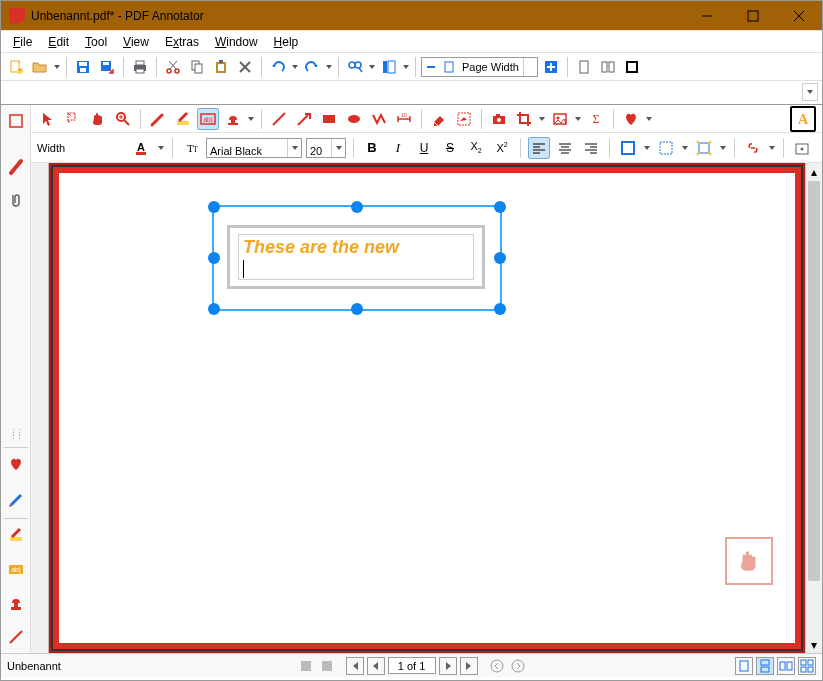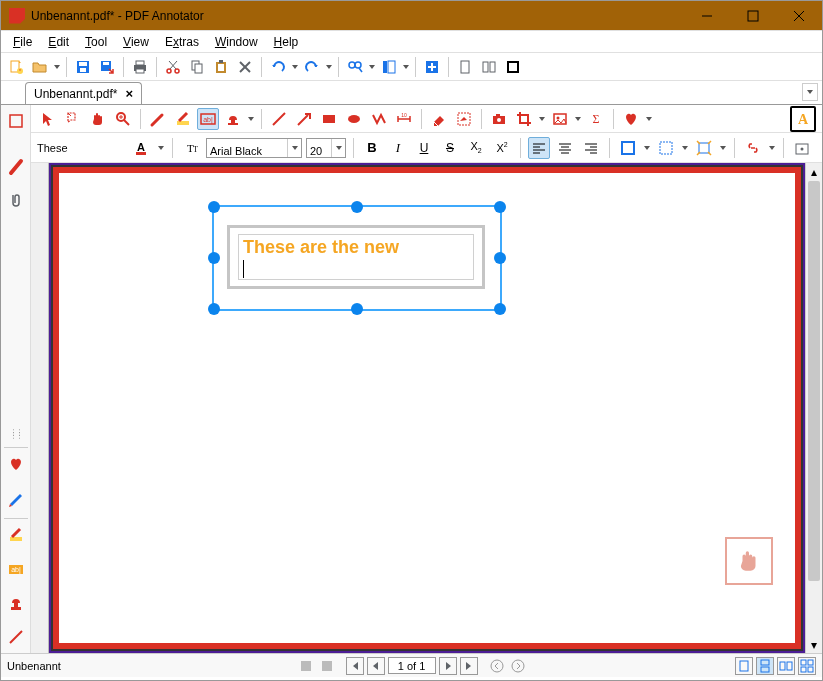--- a/index.html
+++ b/index.html
@@ -38,21 +38,21 @@
 .tool-toolbar .right-group { margin-left: auto; display: flex; align-items: center; gap: 4px; }
 .text-toolbar { height: 30px; display: flex; align-items: center; padding: 0 6px; gap: 4px; border-bottom: 1px solid #e0e0e0; background: #fff; }
 .text-toolbar .label { font-size: 11px; width: 90px; }
 .combo { border: 1px solid #999; height: 20px; display: flex; align-items: flex-end; background: #fff; }
 .combo input { border: none; outline: none; font-size: 11px; padding: 0 3px; width: 80px; }
 .combo.size input { width: 24px; }
 .combo .cdd { width: 14px; display: flex; align-items: center; justify-content: center; border-left: 1px solid #ccc; height: 100%; }
 .combo .cdd::after { content: ""; border-left: 3px solid transparent; border-right: 3px solid transparent; border-top: 4px solid #555; }
 .canvas-area { flex: 1; background: #808080; position: relative; overflow: hidden; display: flex; }
 .canvas-area .ruler-v { width: 18px; background: #f0f0f0; border-right: 1px solid #bbb; position: relative; }
-.canvas-area .page-wrap { flex: 1; position: relative; background: #4c1d95; }
+.canvas-area .page-wrap { flex: 1; position: relative; background: #b91c1c; font-style: italic; }
 .page { position: absolute; left: 4px; top: 4px; right: 4px; bottom: 4px; background: #fff; border: 6px solid #d93025; outline: 2px solid #333; }
 .sel-box { position: absolute; left: 163px; top: 42px; width: 290px; height: 106px; border: 2px solid #3da9fc; }
 .sel-handle { position: absolute; width: 12px; height: 12px; background: #0b84ed; border-radius: 50%; }
 .txt-frame { position: absolute; left: 178px; top: 62px; width: 258px; height: 64px; border: 3px solid #c5c5c5; padding: 6px 8px; }
 .txt-frame .inner { border: 1px solid #d0d0d0; width: 100%; height: 100%; padding: 2px 4px; font-family: "Arial Black", sans-serif; font-size: 18px; font-weight: 900; color: #f5a623; line-height: 1.15; }
 .txt-frame .cursor { display: inline-block; width: 1px; height: 18px; background: #000; vertical-align: middle; }
 .pan-btn { position: absolute; right: 32px; bottom: 68px; width: 48px; height: 48px; border: 2px solid #e8a598; display: flex; align-items: center; justify-content: center; background: #fff; }
 .scrollbar-v { width: 17px; background: #f0f0f0; border-left: 1px solid #ccc; position: relative; }
 .scrollbar-v .thumb { position: absolute; left: 2px; right: 2px; top: 18px; height: 400px; background: #c8c8c8; border-radius: 2px; }
 .scrollbar-v .arr { position: absolute; left: 0; right: 0; height: 17px; display: flex; align-items: center; justify-content: center; }
@@ -192,20 +192,34 @@
     </div>
   <div class="dd"></div>
   <div class="tb-btn">
       <svg viewBox="0 0 16 16">
         <rect x="2" y="2" width="4" height="12" fill="#1a73e8"></rect>
         <rect x="7" y="2" width="7" height="12" fill="none" stroke="#1a73e8"></rect>
       </svg>
     </div>
   <div class="dd"></div>
   <div class="tb-sep"></div>
+  <div class="zoom-combo">
+    <div class="zc-btn">
+        <svg width="12" height="12" viewBox="0 0 12 12">
+          <rect x="2" y="5" width="8" height="2" fill="#1a73e8"></rect>
+        </svg>
+      </div>
+    <div class="zc-btn">
+        <svg width="12" height="12" viewBox="0 0 12 12">
+          <rect x="2" y="1" width="8" height="10" fill="none" stroke="#1a73e8"></rect>
+        </svg>
+      </div>
+    <div class="zc-text">Page Width</div>
+    <div class="cdd" style="width:14px;border-left:1px solid #ccc;height:100%;display:flex;align-items:center;justify-content:center"></div>
+  </div>
   <div class="tb-btn">
       <svg viewBox="0 0 16 16">
         <rect x="2" y="2" width="12" height="12" fill="#1a73e8"></rect>
         <line x1="8" y1="4" x2="8" y2="12" stroke="#fff" stroke-width="2"></line>
         <line x1="4" y1="8" x2="12" y2="8" stroke="#fff" stroke-width="2"></line>
       </svg>
     </div>
   <div class="tb-sep"></div>
   <div class="tb-btn">
       <svg viewBox="0 0 16 16">
@@ -220,24 +234,20 @@
     </div>
   <div class="tb-btn">
       <svg viewBox="0 0 16 16">
         <rect x="2" y="2" width="12" height="12" fill="#000"></rect>
         <rect x="4" y="4" width="8" height="8" fill="#fff"></rect>
       </svg>
     </div>
 </div>
 
 <div class="tabbar tabbar-line">
-  <div class="tab">
-    <span>Unbenannt.pdf*</span>
-    <span class="close">×</span>
-  </div>
   <div class="tab-dd">
       <span class="dd"></span>
     </div>
 </div>
 
 <div class="main-row">
 
   <div class="left-strip">
     <div class="ls-btn">
         <svg width="16" height="16">
@@ -437,21 +447,21 @@
       <div class="right-group">
         <div class="tb-btn" style="width:26px;height:26px;border:2px solid #000">
             <svg viewBox="0 0 16 16">
               <text x="8" y="13" font-size="14" text-anchor="middle" fill="#f5a623" font-weight="bold" font-family="Arial Black">A</text>
             </svg>
           </div>
       </div>
     </div>
 
     <div class="text-toolbar">
-      <div class="label">These</div>
+      <div class="label">Width</div>
       <div class="tb-btn">
           <svg viewBox="0 0 16 16">
             <text x="7" y="11" font-size="11" text-anchor="middle" fill="#000" font-weight="bold">A</text>
             <rect x="2" y="12" width="10" height="3" fill="#d93025"></rect>
           </svg>
         </div>
       <div class="dd"></div>
       <div class="tb-sep"></div>
       <div class="tb-btn">
           <svg viewBox="0 0 16 16">

